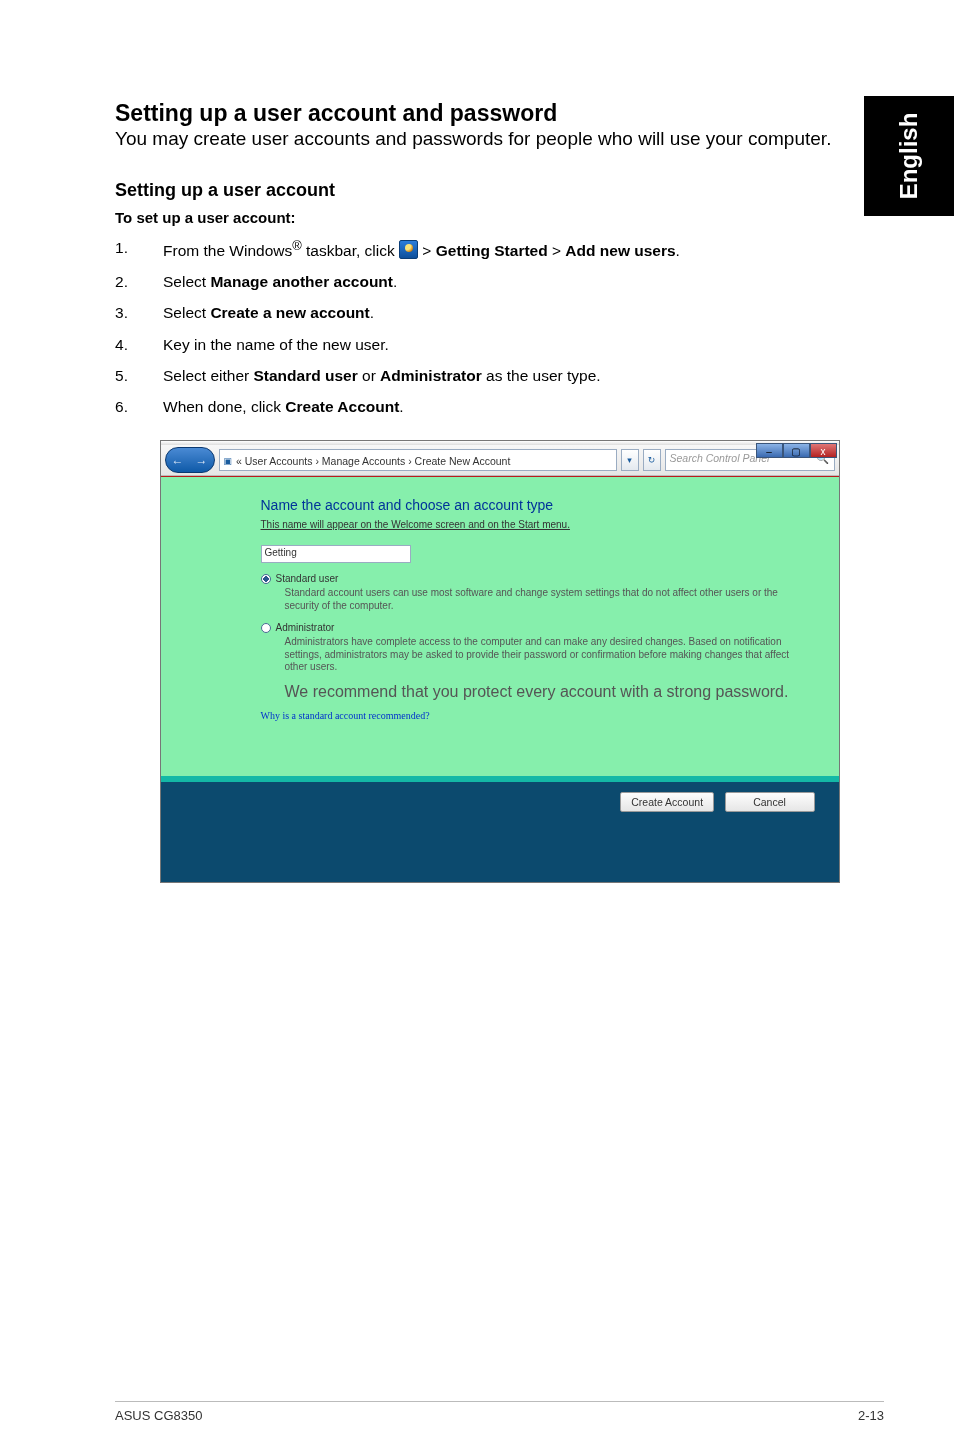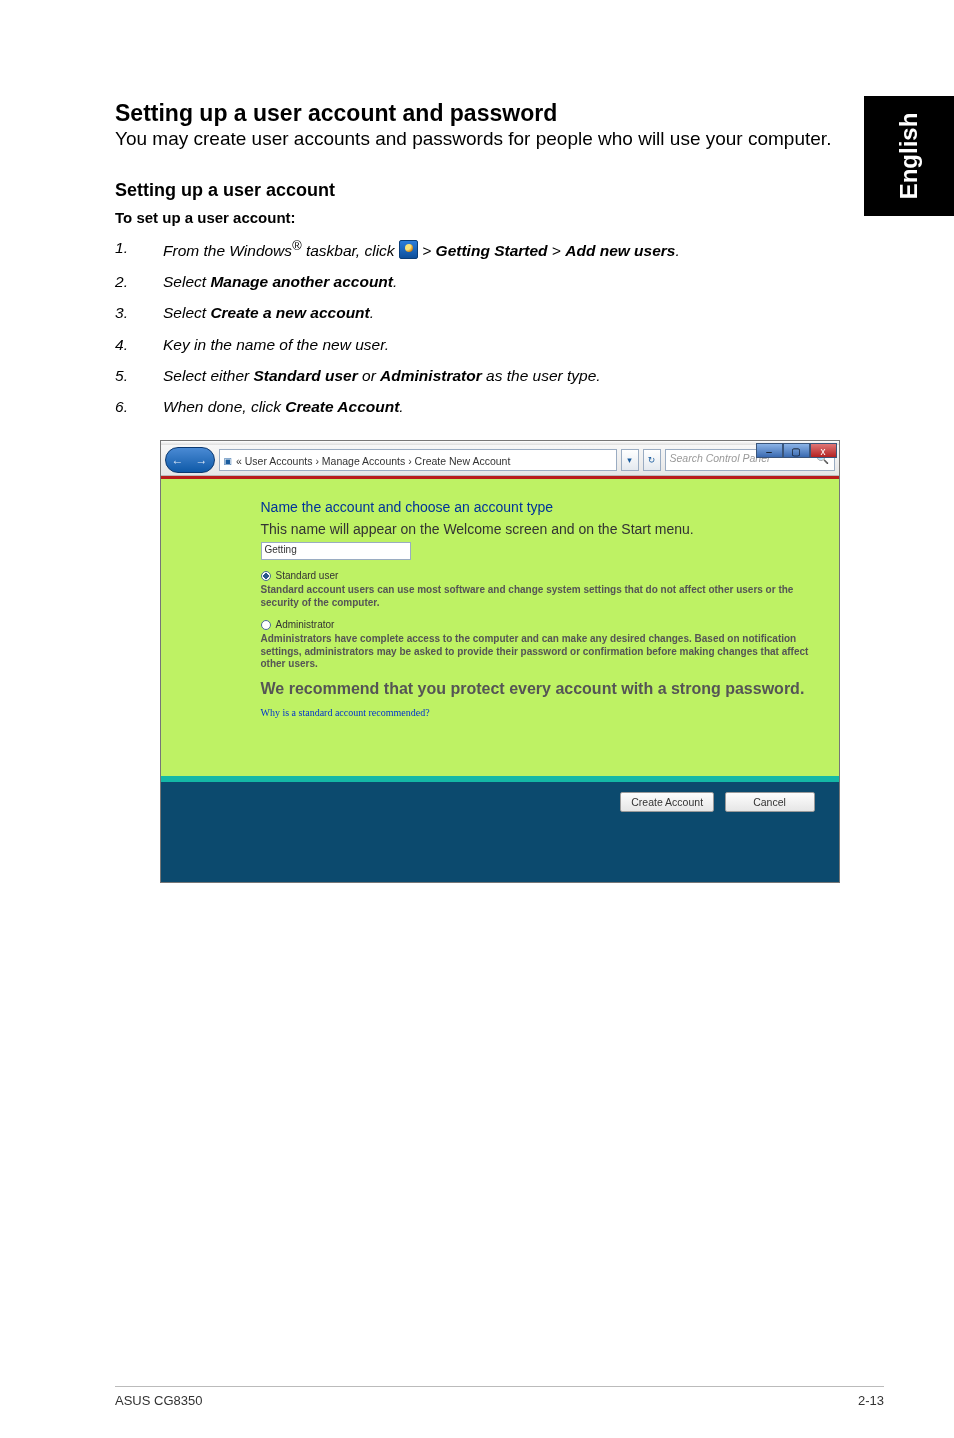--- a/index.html
+++ b/index.html
@@ -33,21 +33,21 @@
     transform: rotate(-90deg);
     font-weight: bold;
     font-size: 24px;
     font-family: Arial, sans-serif;
     white-space: nowrap;
   }
   .h1 { font-size: 23px; font-weight: bold; margin-bottom: 0; }
   .intro { font-size: 19px; margin-bottom: 28px; line-height: 1.3;}
   .h2 { font-size: 18px; font-weight: bold; margin-bottom: 8px; }
   .h3 { font-size: 15px; font-weight: bold; margin-bottom: 10px; }
-  ol.steps { list-style: none; counter-reset: step; font-style: italic; }
+  ol.steps { list-style: none; counter-reset: step; }
   ol.steps li { counter-increment: step; position: relative; padding-left: 48px; font-size: 15.5px; margin: 8px 0; line-height: 1.5;}
   ol.steps li::before { content: counter(step) "."; position: absolute; left: 0; }
   .inline-icon {
     display: inline-block;
     width: 19px; height: 19px;
     background: linear-gradient(#2a7ddb,#0d4f9b);
     border: 1px solid #0a3d77;
     vertical-align: text-bottom;
     position: relative;
     border-radius: 2px;
@@ -101,44 +101,44 @@
   }
   .addr .gly{color:#1a5c9e; font-size:9px;}
   .addr-ctrl{width:18px;height:22px;border:1px solid #9aacc2;background:linear-gradient(#fff,#e4e9ef);display:flex;align-items:center;justify-content:center;font-size:9px;color:#1a5c9e;}
   .search{
     width:170px; height:22px; background:#fff; border:1px solid #9aacc2;
     font-size:10.5px; color:#999; font-style:italic; padding:2px 4px 0 4px;
     display:flex;justify-content:space-between;
   }
   .search .mag{color:#2a6bb5; font-style:normal;}
   .shot-body{
-    background:#bef264; padding:20px 30px 6px 100px; border-top:3px solid #b91c1c;
+    background:#86efac; padding:20px 30px 6px 100px; border-top:1px solid #b91c1c;
     min-height:300px;
   }
   .sh-title{ color:#003399; font-size:14px; margin-bottom:6px;}
-  .sh-sub{ font-size:14px; color:#333; margin-bottom:2px;}
+  .sh-sub{ font-size:10px; color:#333; margin-bottom:12px;text-decoration:underline;}
   .sh-input{ width:150px; height:18px; border:1px solid #9aacc2; font-size:10px; padding:1px 3px; color:#333; display:inline-block; background:#fff;}
   .radio-block{margin-top:10px; font-size:10px; color:#333;}
   .radio-block .rlabel{display:flex; gap:5px; align-items:flex-start;}
   .radio-dot{width:10px;height:10px;border:1px solid #4a6b94;border-radius:50%;background:#fff;display:inline-block;flex:0 0 10px;margin-top:1px;}
   .radio-dot.sel{background:radial-gradient(circle,#2a568c 0 45%,#fff 50%);}
-  .rdesc{color:#555; margin:3px 0 0 0; line-height:1.25;font-weight:bold;}
+  .rdesc{color:#555; margin:3px 0 0 24px; line-height:1.25;}
   .link{color:#0033cc; font-size:10px; margin-top:8px; display:inline-block;font-family:Liberation Serif, serif;}
   .btn-row{
     background:#0c4a6e; border-top:6px solid #14b8a6;
     padding:10px 24px 70px 0; text-align:right;
   }
   .btn{
     display:inline-block; min-width:90px; font-size:10.5px; color:#333;
     background:linear-gradient(#fdfdfd,#e6e6e6); border:1px solid #9a9a9a;
     border-radius:2px; padding:3px 10px; margin-left:6px; text-align:center;
   }
 
   .footer{
-    position:absolute; bottom:30px; left:115px; right:70px;
+    position:absolute; bottom:15px; left:115px; right:70px;
     border-top:1px solid #bbb; padding-top:6px;
     font-size:13px; color:#333;
     display:flex; justify-content:space-between;
   }
 </style>
 </head>
 <body>
 
 <div class="page">
   <div class="side-tab">

